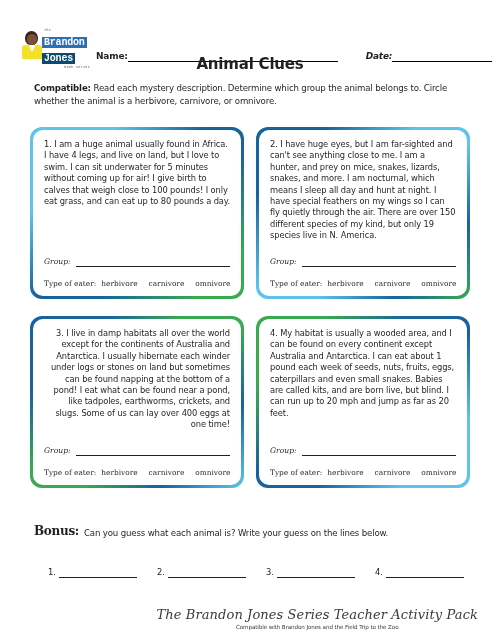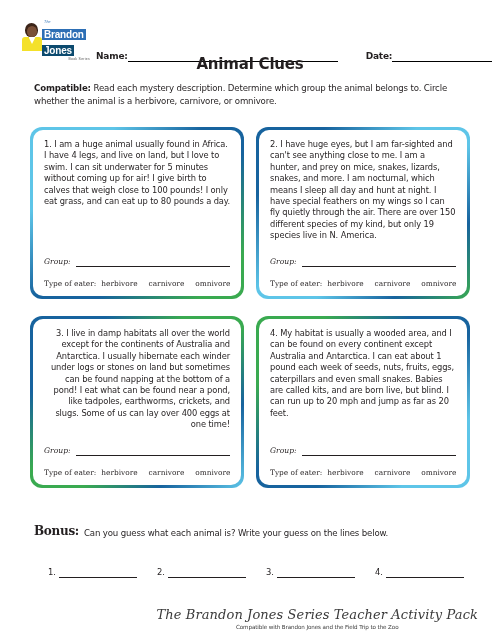--- a/index.html
+++ b/index.html
@@ -31,21 +31,22 @@
     height: 34px;
     display: flex;
     align-items: flex-end;
   }
 
   .logo {
     width: 68px;
     height: 32px;
     position: relative;
     flex: 0 0 auto;
-    margin-bottom: 9px;
+    margin-bottom: 1px;
+    font-family: Liberation Mono, monospace;
   }
   .logo-face {
     position: absolute;
     left: 0;
     top: 2px;
     width: 20px;
     height: 28px;
   }
   .logo-head {
     position: absolute;
@@ -138,21 +139,21 @@
     letter-spacing: -0.2px;
     white-space: nowrap;
     padding-bottom: 1px;
   }
   .rule {
     border-bottom: 1px solid #000000;
     height: 0;
   }
   .name-field { margin-left: 6px; flex: 0 0 auto; }
   .name-rule { width: 210px; }
-  .date-field { margin-left: 28px; }
+  .date-field { margin-left: 28px; font-style: italic; }
   .date-rule { width: 100px; }
 
   
   .title {
     position: absolute;
     top: 55px;
     left: 0;
     right: 0;
     text-align: center;
     font-size: 15px;

